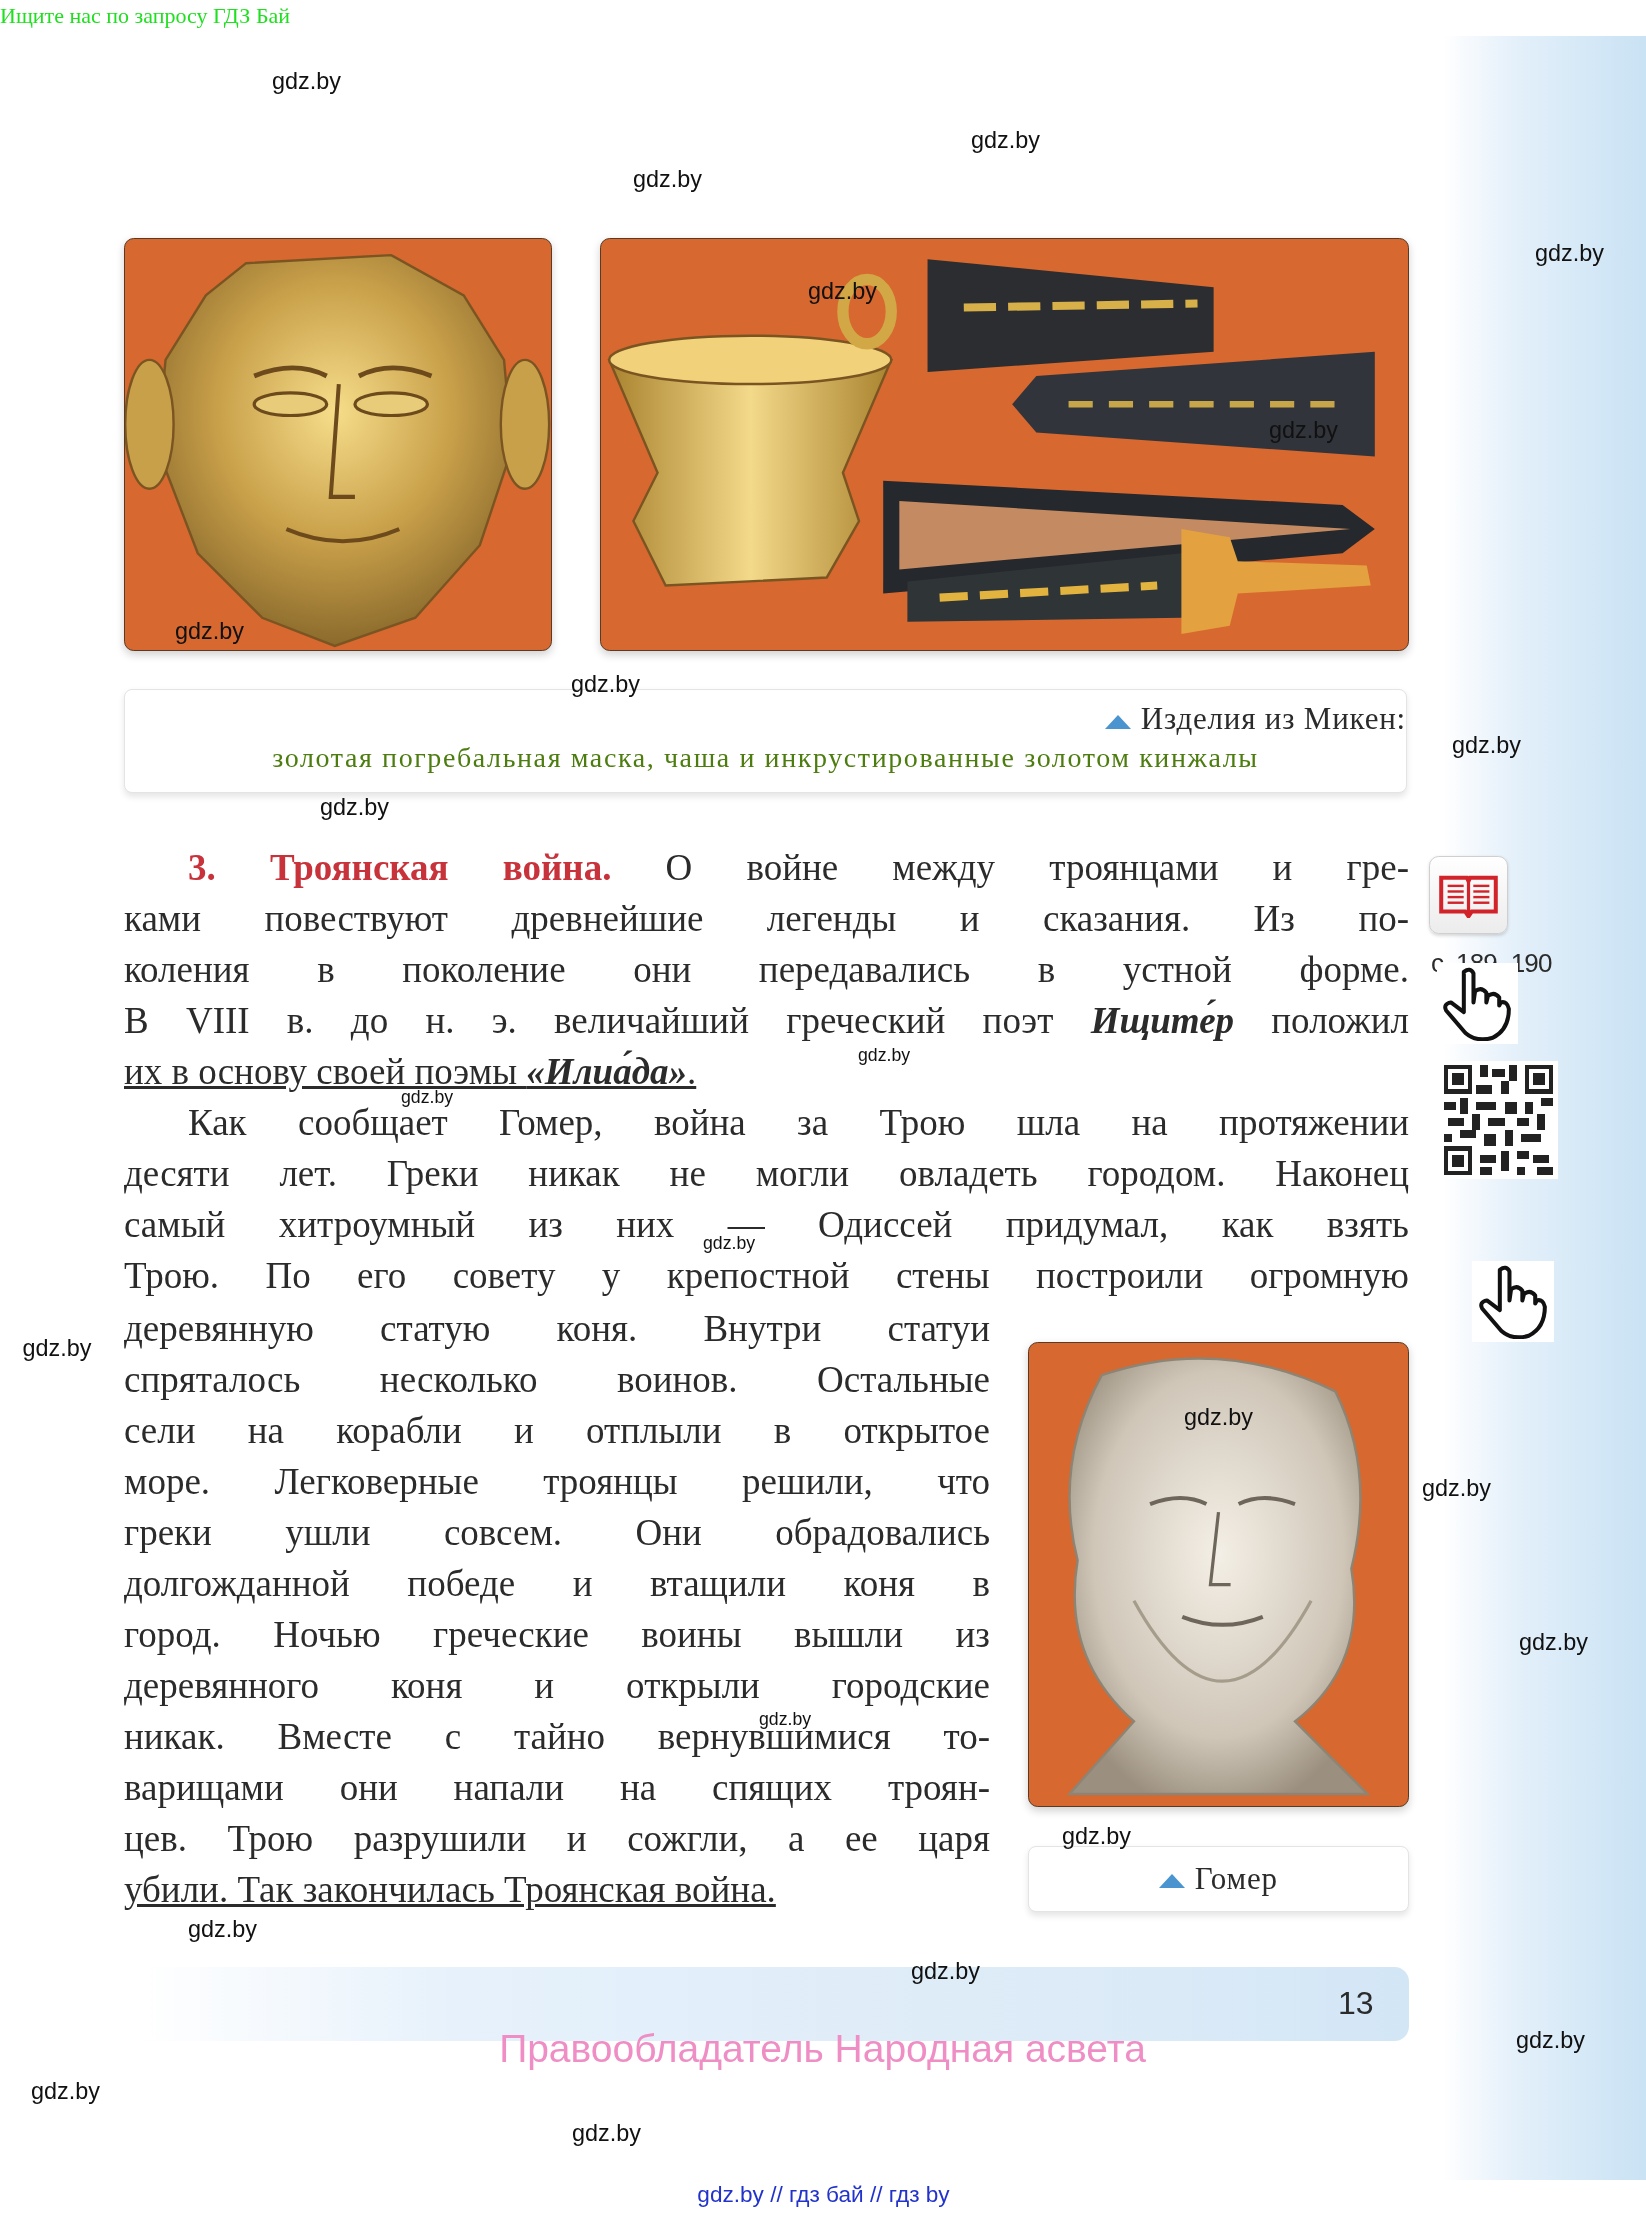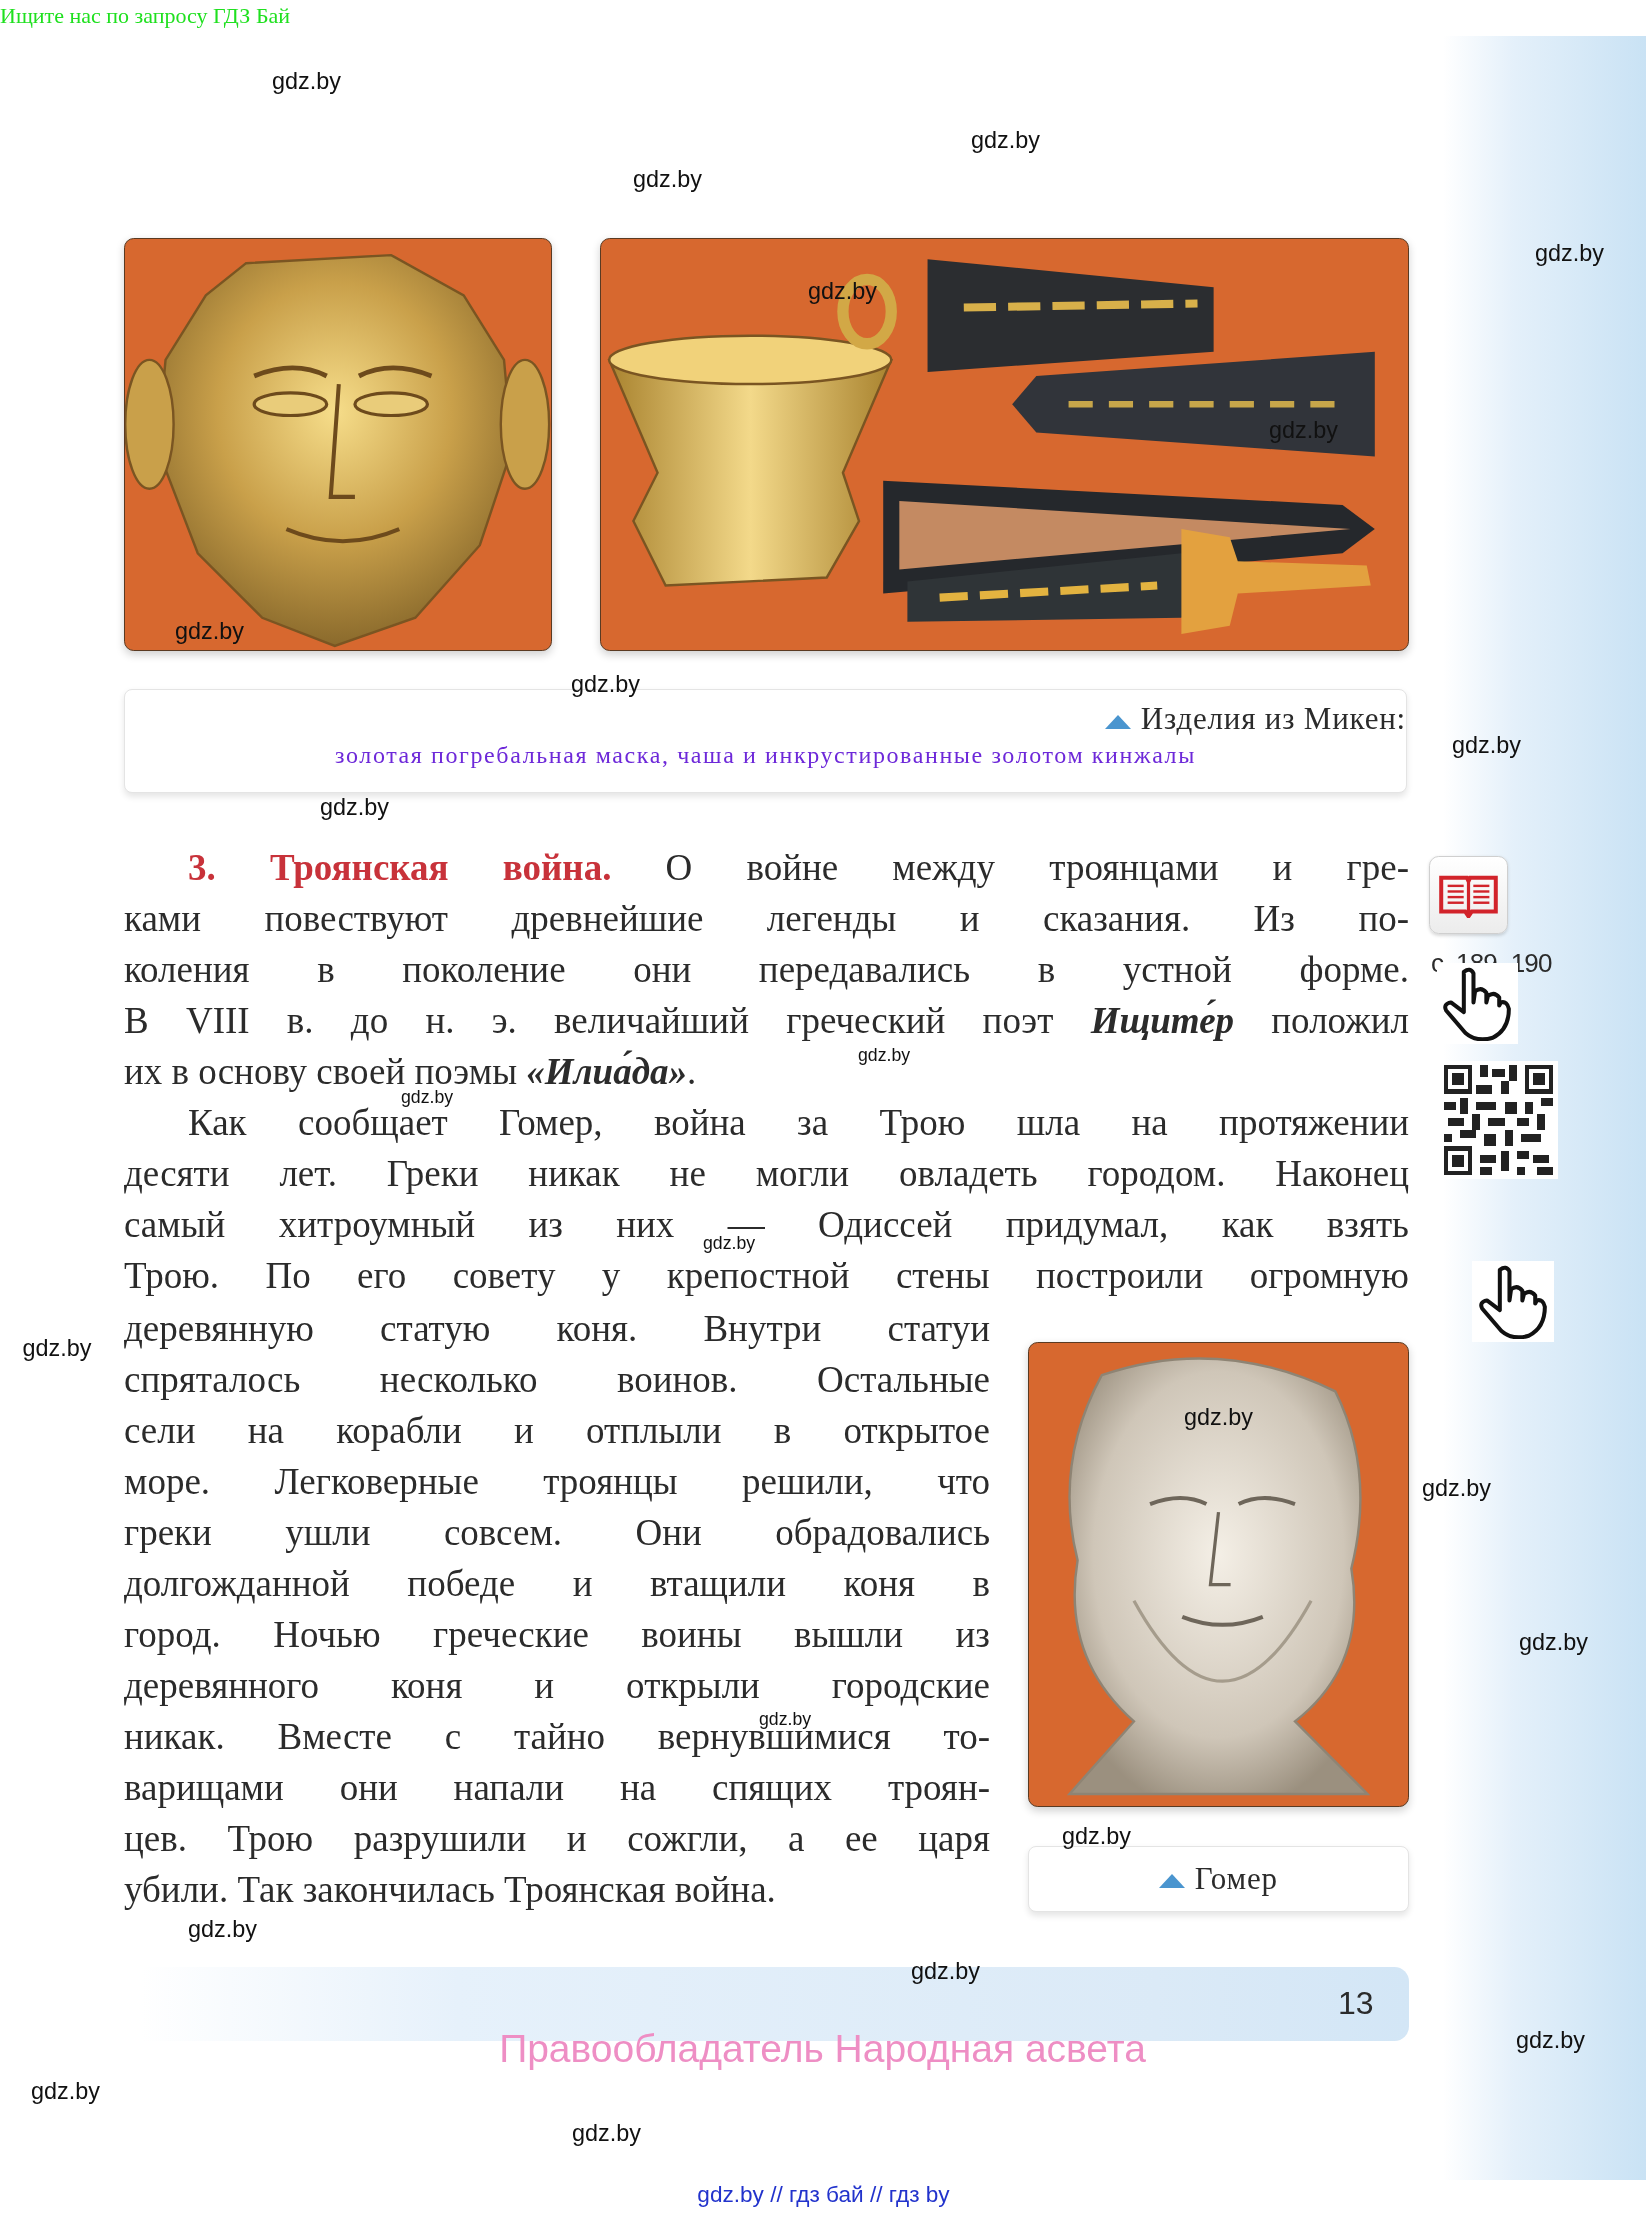--- a/index.html
+++ b/index.html
@@ -6,24 +6,24 @@
   body { width:1647px; height:2216px; position:relative; background:#fff; overflow:hidden; font-family:"Liberation Serif", serif; color:#2b2b2b; }
   .abs { position:absolute; }
   .top-banner { left:0; width:1647px; top:3.2px; text-align:left; color:#1fe01f; font-family:Liberation Serif, serif; font-size:22px; }
   .right-strip { left:1443px; top:36px; width:204px; height:2144px; background:linear-gradient(to right,#ffffff 0%,#e4f0fa 35%,#c9e2f4 100%); }
   .wm { font-family:"Liberation Sans", sans-serif; font-size:23.4px; color:#111; white-space:nowrap; }
   .wm.small { font-size:17.7px; }
   .photo { border-radius:9.7px; border:1.6px solid #5a3a22; background:#d7682f; box-shadow:0 3.2px 8px rgba(0,0,0,.18); overflow:hidden; }
   .caption-box { background:#fff; border:1.6px solid #e4e4e4; border-radius:8px; box-shadow:0 3.2px 6.4px rgba(0,0,0,.10); text-align:center; }
   .cap-tri { display:inline-block; width:0; height:0; border-left:13px solid transparent; border-right:13px solid transparent; border-bottom:14.5px solid #4a95cf; margin-right:9.7px; vertical-align:middle; position:relative; top:-4.8px; }
   .cap-title { font-size:31px; letter-spacing:0.8px; color:#2b2b2b; }
-  .cap-sub { font-size:24px; letter-spacing:1.6px; color:#6d28d9; }
+  .cap-sub { font-size:28px; letter-spacing:1.6px; color:#4d7c0f; }
   .body-text { font-size:37px; line-height:51px; text-align:justify; color:#2b2b2b; }
   .line { display:block; text-align:justify; text-align-last:justify; white-space:nowrap; height:51px; }
-  .line.last { text-align-last:left; }
+  .line.last { text-align-last:left;text-decoration:underline; }
   .heading { color:#c8323a; font-weight:bold; }
   .indent { padding-left:64px; }
   .side-btn { left:1429px; top:856px; width:77px; height:76px; background:linear-gradient(#fff,#ececec); border:1.6px solid #cfcfcf; border-radius:9.7px; box-shadow:0 1.6px 3.2px rgba(0,0,0,.15); display:flex; align-items:center; justify-content:center; }
   .side-label { left:1431px; top:948px; font-family:"Liberation Sans", sans-serif; font-size:26px; color:#2b2b2b; letter-spacing:-0.8px; }
   .hand { background:#fff; display:flex; align-items:center; justify-content:center; }
   .qr { left:1439px; top:1061px; width:119px; height:118px; background:#fff; }
   .footer-band { left:141px; top:1967px; width:1268px; height:74px; border-radius:0 14.5px 14.5px 0; background:linear-gradient(to right, rgba(255,255,255,1) 0%, #e6f1fb 25%, #dbeaf7 80%, #d3e6f6 100%); }
   .page-num { left:1338px; top:1985px; font-family:"Liberation Sans", sans-serif; font-size:32px; color:#2b2b2b; }
   .copyright { left:0; width:1645px; top:2027px; text-align:center; color:#ee8ec4; font-family:"Liberation Sans", sans-serif; font-size:39px; }
   .bottom-links { left:0; width:1647px; top:2182px; text-align:center; color:#2233cc; font-family:"Liberation Sans", sans-serif; font-size:22.6px; }

